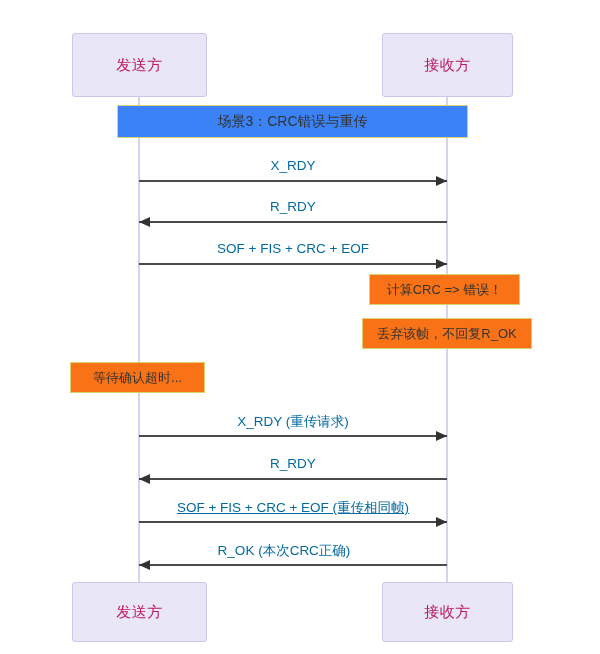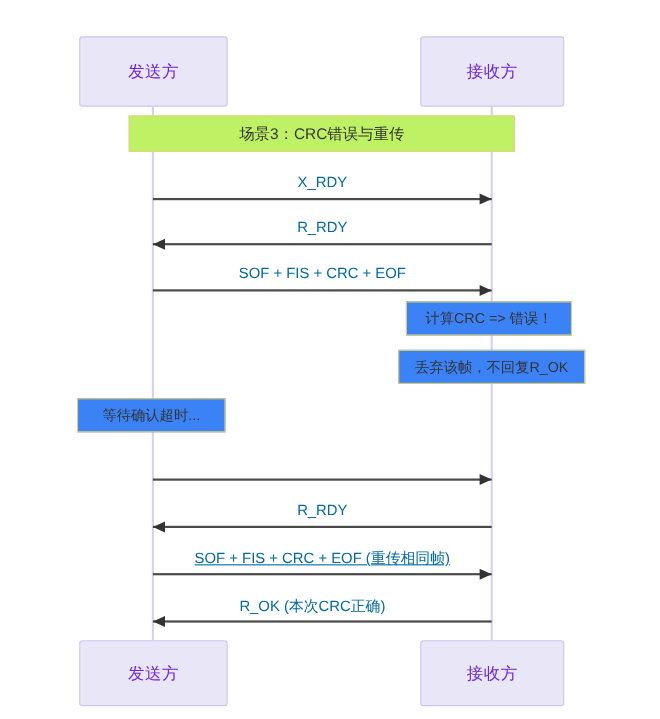--- a/index.html
+++ b/index.html
@@ -35,42 +35,42 @@
   .participant {
     position: absolute;
     box-sizing: border-box;
     background: #e9e6f8;
     border: 1px solid #ccc6ec;
     border-radius: 3px;
     display: flex;
     align-items: center;
     justify-content: center;
     font-size: 15px;
-    color: #6d28d9;
+    color: #be185d;
     letter-spacing: 0.5px;
   }
 
   
   .banner {
     position: absolute;
     box-sizing: border-box;
-    background: #bef264;
+    background: #3b82f6;
     border: 1px solid #ddd27c;
     display: flex;
     align-items: center;
     justify-content: center;
     font-size: 14px;
     color: #333333;
   }
 
   
   .note {
     position: absolute;
     box-sizing: border-box;
-    background: #3b82f6;
+    background: #f97316;
     border: 1px solid #d9d06f;
     display: flex;
     align-items: center;
     justify-content: center;
     font-size: 13px;
     color: #333333;
     white-space: nowrap;
     padding: 0 10px;
   }
 
@@ -127,20 +127,21 @@
     <div class="arrowhead right" style="top: 175.5px; left: 436px;"></div>
     <div class="msg-label" style="left: 293px; top: 158px;">X_RDY</div>
     <div class="msg-line" style="left: 139px; top: 221px; width: 308px;"></div>
     <div class="arrowhead left" style="top: 216.5px; left: 139px;"></div>
     <div class="msg-label" style="left: 293px; top: 199px;">R_RDY</div>
     <div class="msg-line" style="left: 139px; top: 263px; width: 308px;"></div>
     <div class="arrowhead right" style="top: 258.5px; left: 436px;"></div>
     <div class="msg-label" style="left: 293px; top: 241px;">SOF + FIS + CRC + EOF</div>
     <div class="msg-line" style="left: 139px; top: 435px; width: 308px;"></div>
     <div class="arrowhead right" style="top: 430.5px; left: 436px;"></div>
+    <div class="msg-label" style="left: 293px; top: 413px;">X_RDY (重传请求)</div>
     <div class="msg-line" style="left: 139px; top: 478px; width: 308px;"></div>
     <div class="arrowhead left" style="top: 473.5px; left: 139px;"></div>
     <div class="msg-label" style="left: 293px; top: 456px;">R_RDY</div>
     <div class="msg-line" style="left: 139px; top: 521px; width: 308px;"></div>
     <div class="arrowhead right" style="top: 516.5px; left: 436px;"></div>
     <div class="msg-label" style="left: 293px; top: 499px; text-decoration: underline;">SOF + FIS + CRC + EOF (重传相同帧)</div>
     <div class="msg-line" style="left: 139px; top: 564px; width: 308px;"></div>
     <div class="arrowhead left" style="top: 559.5px; left: 139px;"></div>
     <div class="msg-label" style="left: 284px; top: 542px;">R_OK (本次CRC正确)</div>
     <div class="note" style="left: 369px; top: 274px; width: 151px; height: 31px;">

